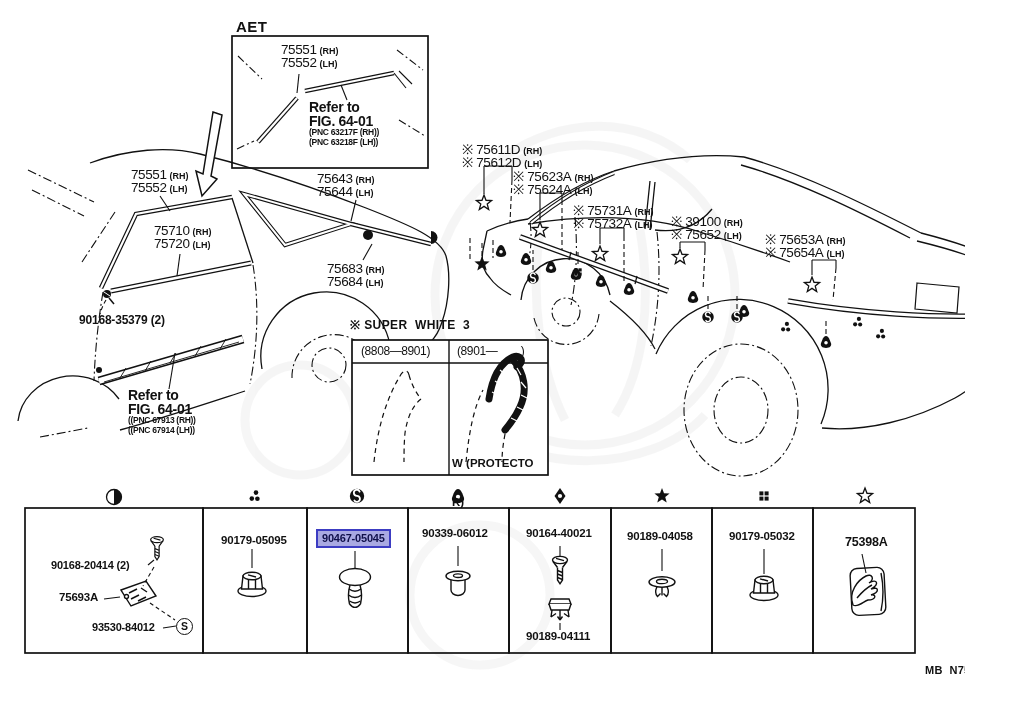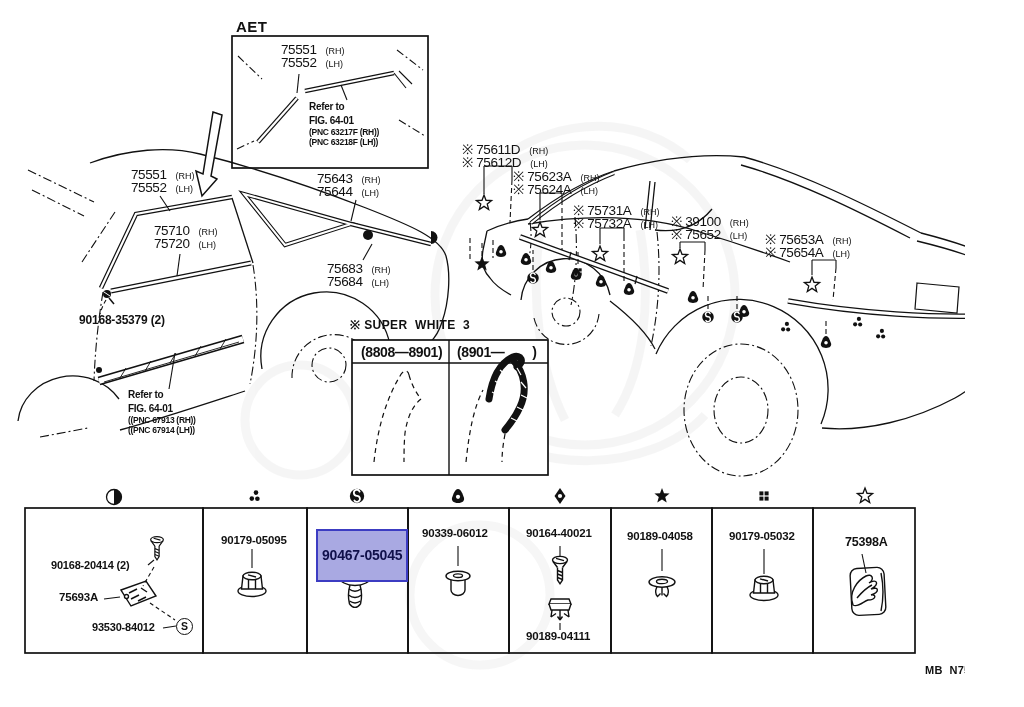--- a/index.html
+++ b/index.html
@@ -2,31 +2,31 @@
 <html><head>
 <meta charset="utf-8">
 <style>
   html,body{margin:0;padding:0;background:#fff}
   .stage{position:relative;width:965px;height:707px;background:#ffffff;overflow:hidden;
          font-family:"Liberation Sans",sans-serif;color:#111}
   svg.art{position:absolute;left:0;top:0}
   .pair{position:absolute;white-space:nowrap}
   .pl{line-height:13px;height:13px}
   .num{font-size:13.5px;font-weight:normal;letter-spacing:-0.4px}
-  .suf{font-size:9px;font-weight:normal;margin-left:9px}
+  .suf{font-size:9px;font-weight:bold;margin-left:3px}
   .single{position:absolute;font-size:11.5px;font-weight:bold;white-space:pre;letter-spacing:-0.2px}
   .refer{position:absolute;white-space:nowrap}
-  .r-big{font-size:10px;font-weight:bold;line-height:14px;letter-spacing:-0.3px}
+  .r-big{font-size:14px;font-weight:bold;line-height:14px;letter-spacing:-0.3px}
   .r-sm{font-size:8.5px;font-weight:bold;line-height:9.5px;letter-spacing:-0.3px}
   .aet-title{position:absolute;font-size:15px;font-weight:bold;letter-spacing:0.5px}
   .sw-title{position:absolute;font-size:12px;font-weight:bold;letter-spacing:0.4px;white-space:pre}
-  .sw-head{position:absolute;font-size:14px;font-weight:bold;white-space:pre;letter-spacing:-0.4px}
+  .sw-head{position:absolute;font-size:12px;font-weight:normal;white-space:pre;letter-spacing:-0.4px}
   .sw-note{position:absolute;font-size:11.5px;font-weight:bold;line-height:13px;white-space:pre}
   .hl{position:absolute;background:#a9a9e2;border:2px solid #3c3cc2;color:#10104a;
-      font-size:14px;font-weight:bold;padding:17px 4px;line-height:15px;letter-spacing:-0.2px}
+      font-size:11px;font-weight:bold;padding:0 4px;line-height:15px;letter-spacing:-0.2px}
   .s-circle{position:absolute;width:15px;height:15px;border:1.6px solid #111;border-radius:50%;
       font-size:10.5px;font-weight:bold;text-align:center;line-height:14px}
   .footer{position:absolute;font-size:11px;font-weight:bold;white-space:pre;letter-spacing:0.3px}
 </style>
 </head>
 <body>
 
 <div class="stage">
 
 <svg class="art" width="1024" height="707" viewBox="0 0 1024 707">
@@ -419,20 +419,24 @@
   <div class="pl"><span class="num">※ 75652</span><span class="suf">(LH)</span></div>
 </div>
 <div class="pair" style="left:765px;top:232px">
   <div class="pl"><span class="num">※ 75653A</span><span class="suf">(RH)</span></div>
   <div class="pl"><span class="num">※ 75654A</span><span class="suf">(LH)</span></div>
 </div>
 
 <div class="sw-title" style="left:350px;top:316px">※ SUPER  WHITE  3</div>
 <div class="sw-head" style="left:361px;top:344px">(8808—8901)</div>
 <div class="sw-head" style="left:457px;top:344px">(8901—        )</div>
+<div class="sw-note" style="left:452px;top:431px">
+  <div>W (PROTECTO</div>
+  <div>R)</div>
+</div>
 
 <div class="single" style="left:51px;top:559px;font-size:11px">90168-20414 (2)</div>
 <div class="single" style="left:59px;top:591px">75693A</div>
 <div class="single" style="left:92px;top:621px;font-size:11px">93530-84012</div>
 <div class="s-circle" style="left:176px;top:618px">S</div>
 
 <div class="single" style="left:221px;top:534px">90179-05095</div>
 
 <div class="hl" style="left:316px;top:529px">90467-05045</div>
 

